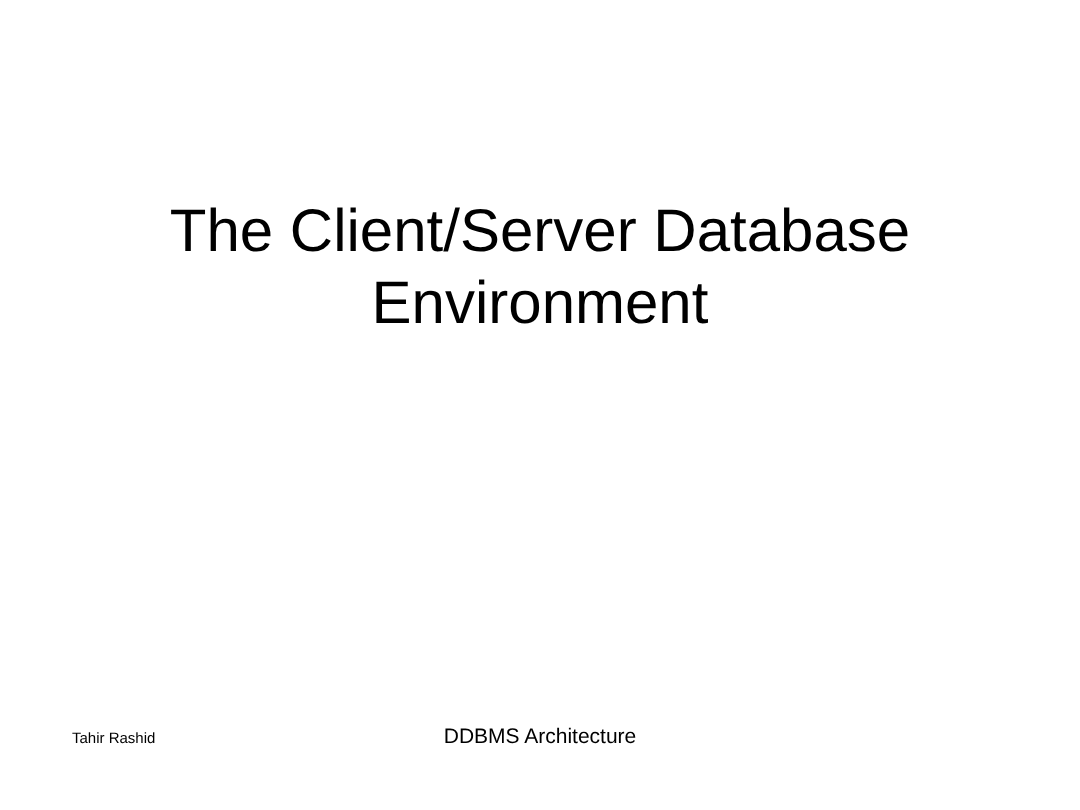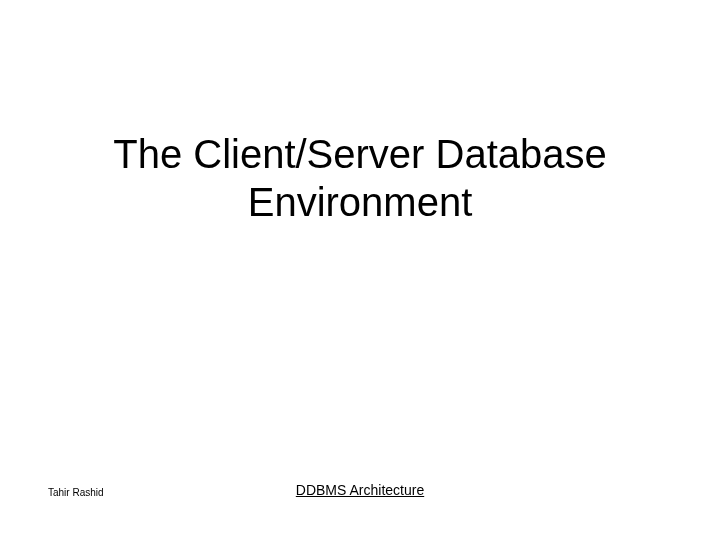--- a/index.html
+++ b/index.html
@@ -40,21 +40,20 @@
       color: #000000;
     }
     .footer-center {
       position: absolute;
       bottom: 42px;
       left: 0;
       right: 0;
       text-align: center;
       font-size: 14px;
       color: #000000;
-      text-decoration: underline;
     }
   </style>
 </head>
 <body>
 
 <div class="slide">
   <div class="title">The Client/Server Database Environment</div>
   <div class="footer-left">Tahir Rashid</div>
   <div class="footer-center">DDBMS Architecture</div>
 </div>

